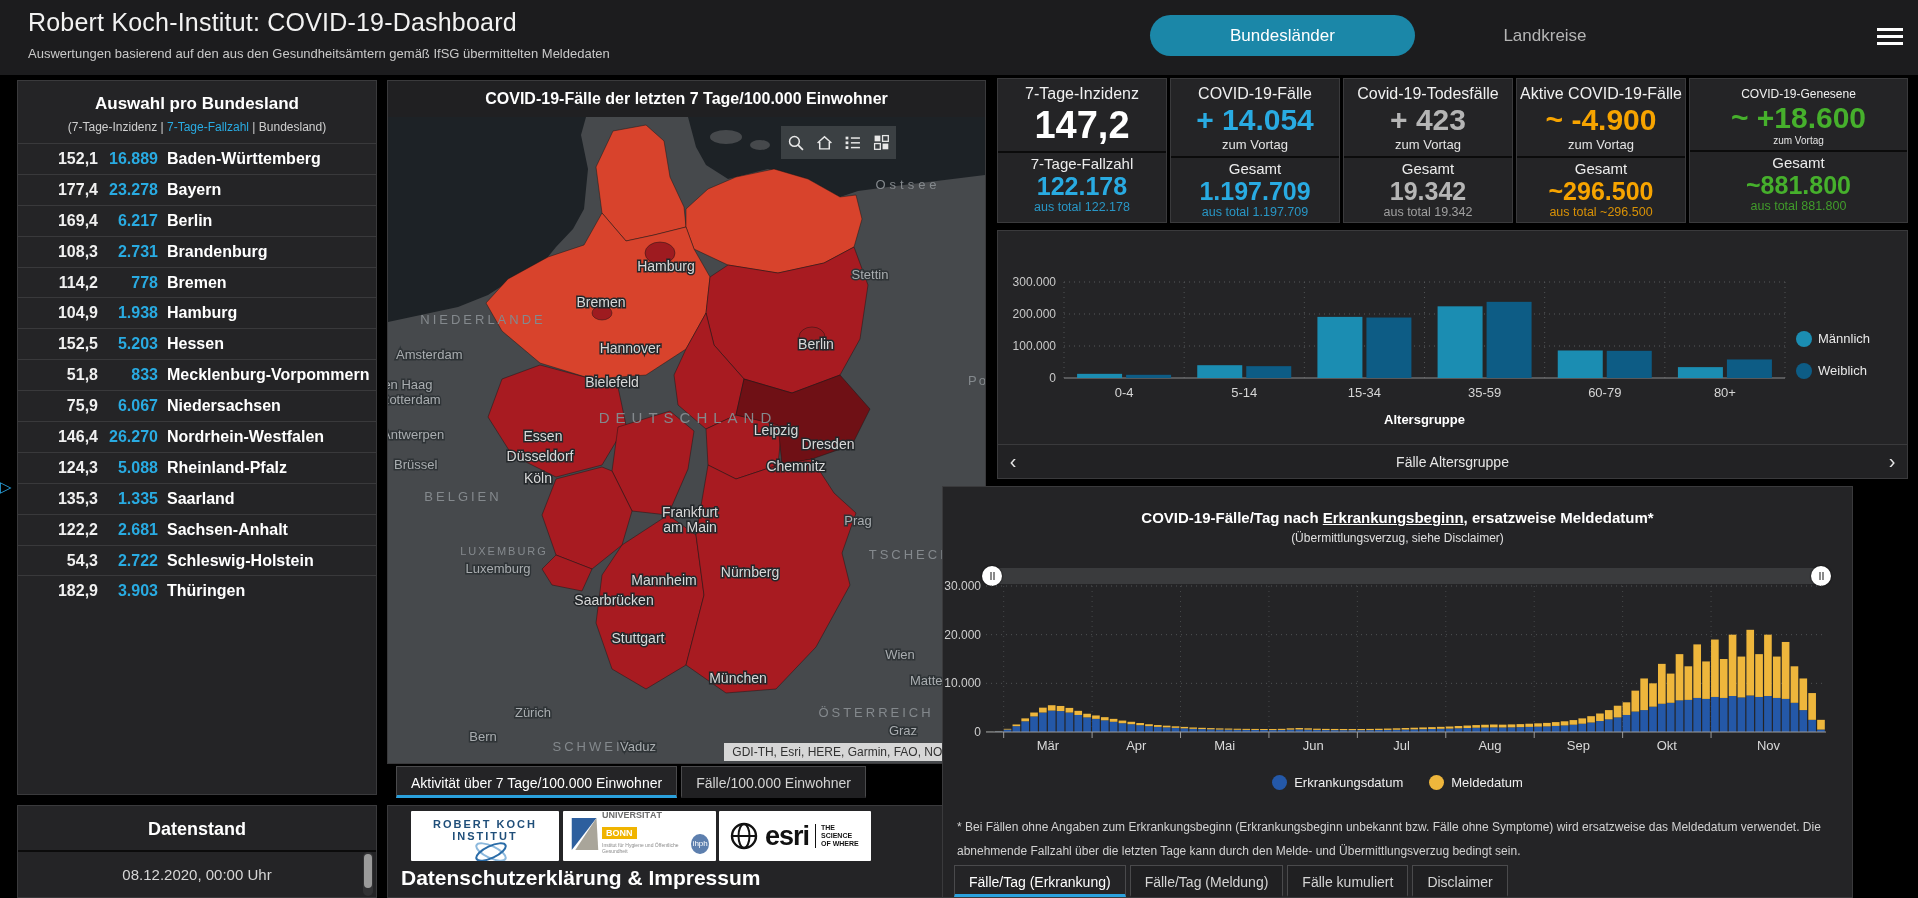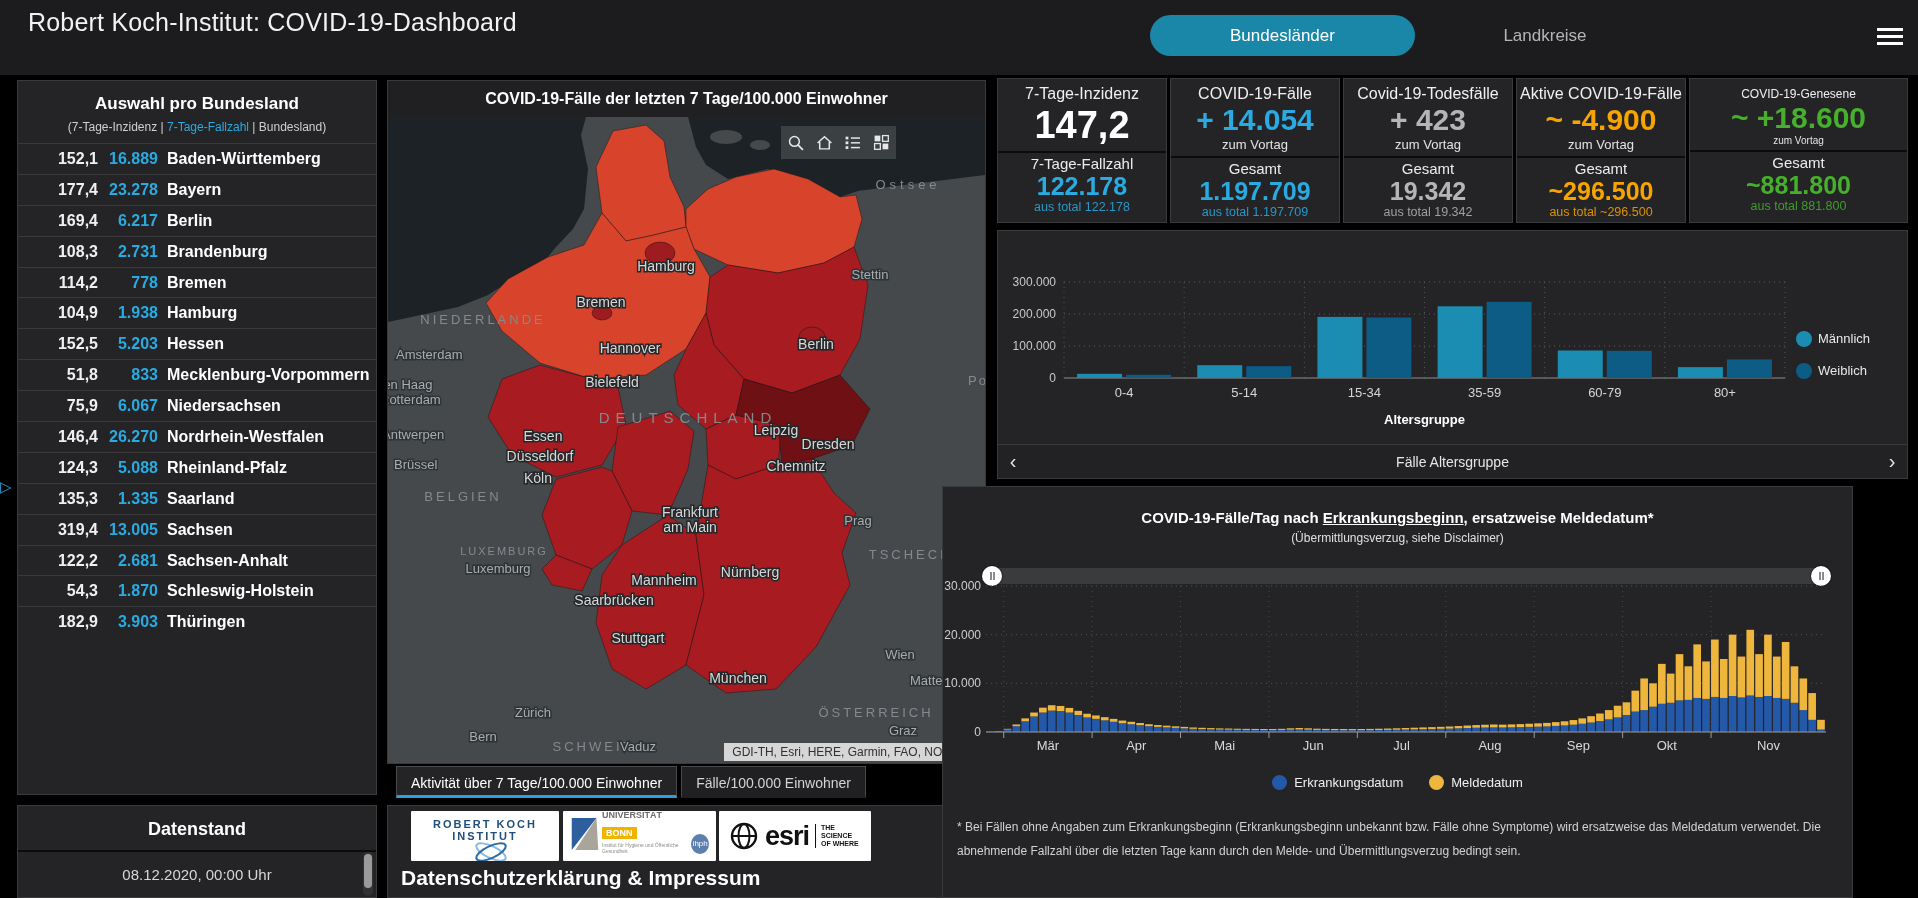--- a/index.html
+++ b/index.html
@@ -97,20 +97,21 @@
   .lbl-city-f{fill:#a9adb0;stroke:#2e3336;stroke-width:3px;paint-order:stroke;font-size:13px;}
   .state{stroke:rgba(20,20,20,.45);stroke-width:1;}
 </style>
 </head>
 <body>
 
 <div id="app">
 
   <div id="header">
     <div id="hd-title">Robert Koch-Institut: COVID-19-Dashboard</div>
+    <div id="hd-sub">Auswertungen basierend auf den aus den Gesundheitsämtern gemäß IfSG übermittelten Meldedaten</div>
     <div id="btn-bl">Bundesländer</div>
     <div id="btn-lk">Landkreise</div>
     <div id="burger">
         <span></span>
         <span></span>
         <span></span>
       </div>
   </div>
 
   <div id="sidebar" class="panel">
@@ -171,32 +172,27 @@
           <span class="si">124,3</span>
           <span class="sf">5.088</span>
           <span class="sn">Rheinland-Pfalz</span>
         </div>
         <div class="srow">
           <span class="si">135,3</span>
           <span class="sf">1.335</span>
           <span class="sn">Saarland</span>
         </div>
         <div class="srow">
-          <span class="si">319,4</span>
-          <span class="sf">13.005</span>
-          <span class="sn">Sachsen</span>
-        </div>
-        <div class="srow">
           <span class="si">122,2</span>
           <span class="sf">2.681</span>
           <span class="sn">Sachsen-Anhalt</span>
         </div>
         <div class="srow">
           <span class="si">54,3</span>
-          <span class="sf">1.870</span>
+          <span class="sf">2.722</span>
           <span class="sn">Schleswig-Holstein</span>
         </div>
         <div class="srow">
           <span class="si">182,9</span>
           <span class="sf">3.903</span>
           <span class="sn">Thüringen</span>
         </div>
       </div>
   </div>
   <div id="edge-arrow">▷</div>
@@ -672,15 +668,21 @@
         <rect x="865.3157894736843" y="206.06666666666666" width="7.642105263157895" height="26.766666666666666" fill="#eeb63c"></rect>
         <rect x="874.1578947368422" y="242.56666666666666" width="7.642105263157895" height="2.4333333333333336" fill="#2458a8"></rect>
         <rect x="874.1578947368422" y="232.83333333333331" width="7.642105263157895" height="9.733333333333334" fill="#eeb63c"></rect>
         <line x1="43" y1="245" x2="883" y2="245" stroke="#9b9b9b"></line>
       </svg>
     <div id="dp-legend">
       <span><span class="dot" id="dot-blue" style="background: rgb(36, 88, 168);"></span><span>Erkrankungsdatum</span></span>
       <span><span class="dot" id="dot-yellow" style="background: rgb(238, 182, 60);"></span><span>Meldedatum</span></span>
     </div>
     <div id="dp-footnote">* Bei Fällen ohne Angaben zum Erkrankungsbeginn (Erkrankungsbeginn unbekannt bzw. Fälle ohne Symptome) wird ersatzweise das Meldedatum verwendet. Die abnehmende Fallzahl über die letzten Tage kann durch den Melde- und Übermittlungsverzug bedingt sein.</div>
+    <div id="daily-tabs" class="tabsrow">
+        <div class="tab active">Fälle/Tag (Erkrankung)</div>
+        <div class="tab">Fälle/Tag (Meldung)</div>
+        <div class="tab">Fälle kumuliert</div>
+        <div class="tab">Disclaimer</div>
+      </div>
   </div>
 
 </div>
 
 </body></html>

